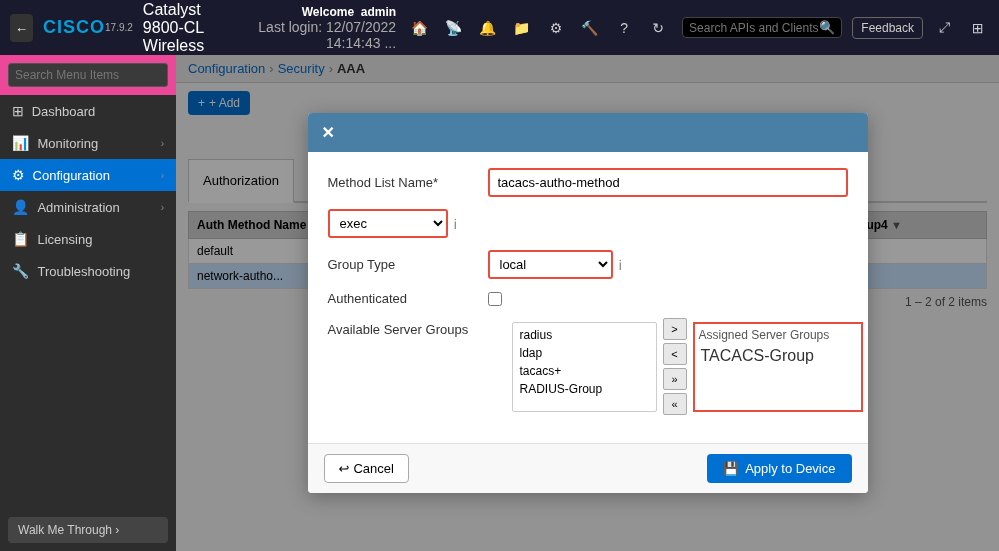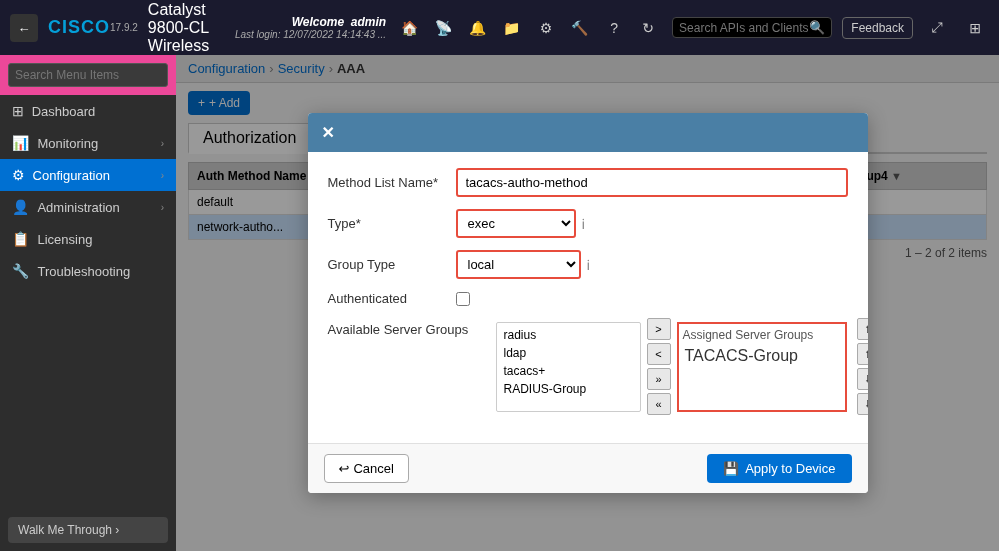--- a/index.html
+++ b/index.html
@@ -26,23 +26,23 @@
     }
     .cisco-logo .cisco-text { font-size: 18px; font-weight: bold; color: #049fd9; letter-spacing: 1px; }
     .cisco-logo .version { font-size: 10px; color: #aaa; }
     .navbar-title { color: white; font-size: 16px; font-weight: normal; flex: 1; }
     .navbar-icons { display: flex; align-items: center; gap: 6px; }
     .nav-icon-btn {
       background: none; border: none; color: #ccc; cursor: pointer;
       width: 28px; height: 28px; display: flex; align-items: center; justify-content: center;
       font-size: 14px;
     }
-    .welcome-text { color: #ccc; font-size: 12px; text-align: right; font-style: italic; }
+    .welcome-text { color: #ccc; font-size: 12px; text-align: right; }
     .welcome-text span { color: white; font-weight: bold; }
-    .welcome-text .lastlogin { font-size: 10px; color: #aaa; }
+    .welcome-text .lastlogin { font-size: 14px; color: #aaa; }
     .search-box {
       display: flex; align-items: center;
       background: #000000; border: 1px solid #444; border-radius: 4px;
       padding: 2px 6px; color: white;
     }
     .search-box input { background: none; border: none; color: white; outline: none; font-size: 12px; width: 130px; }
     .feedback-btn {
       background: none; border: 1px solid #666; border-radius: 4px;
       color: #ccc; cursor: pointer; padding: 3px 8px; font-size: 12px;
     }
@@ -106,22 +106,22 @@
       background: #d0d0d0; padding: 6px 8px; text-align: left;
       border: 1px solid #bbb; font-weight: bold;
     }
     .data-table td {
       background: white; padding: 5px 8px; border: 1px solid #ddd;
     }
     .data-table tr.highlighted td { background: #cce5ff; }
     .filter-icon { cursor: pointer; color: #555; font-size: 11px; }
     .tab-row { display: flex; border-bottom: 2px solid #ccc; margin-bottom: 8px; }
     .tab {
-      padding: 5px 14px; cursor: pointer; font-size: 16px; border: 1px solid #ccc;
-      background: #e8e8e8; margin-right: 2px; border-bottom: none;
+      padding: 13px 14px; cursor: pointer; font-size: 13px; border: 1px solid #ccc;
+      background: #e8e8e8; margin-right: 2px; border-bottom: none; margin-top: 36px;
     }
     .tab.active { background: white; border-bottom: 2px solid white; margin-bottom: -2px; }
 
     
     .modal-overlay {
       position: absolute; top: 0; left: 0; right: 0; bottom: 0;
       background: rgba(0,0,0,0.4); display: flex; align-items: center; justify-content: center;
       z-index: 100;
     }
     .modal {
@@ -134,41 +134,41 @@
       display: flex; align-items: center; justify-content: space-between;
       font-size: 14px; font-weight: bold;
     }
     .modal-close {
       background: none; border: none; color: white; cursor: pointer; font-size: 16px; font-weight: bold;
     }
     .modal-body { padding: 16px 20px; }
     .form-row {
       display: flex; align-items: center; margin-bottom: 12px;
     }
-    .form-label { width: 128px; font-size: 13px; color: #333; flex-shrink: 0; }
+    .form-label { width: 160px; font-size: 13px; color: #333; flex-shrink: 0; }
     .form-control-wrap { flex: 1; }
     .form-input {
       border: 2px solid #e74c3c; padding: 5px 8px; font-size: 13px;
       border-radius: 3px; width: 100%; outline: none;
     }
     .form-select-wrap { display: flex; align-items: center; gap: 6px; }
     .form-select {
       border: 2px solid #e74c3c; padding: 4px 6px; font-size: 13px;
       border-radius: 3px; background: white; cursor: pointer; outline: none;
       min-width: 120px;
     }
     .info-icon {
       color: #888; cursor: pointer; font-size: 14px;
     }
     .checkbox-wrap { display: flex; align-items: center; }
     .form-checkbox { width: 14px; height: 14px; cursor: pointer; }
 
     
     .server-groups-section {
-      display: flex; align-items: flex-start; gap: 8px; margin-bottom: 12px;
+      display: flex; align-items: flex-start; gap: 24px; margin-bottom: 12px;
     }
     .sg-label { width: 160px; font-size: 13px; color: #333; flex-shrink: 0; padding-top: 4px; }
     .sg-content { display: flex; align-items: center; gap: 6px; flex: 1; }
     .sg-list-wrap { }
     .sg-list {
       border: 1px solid #ccc; width: 145px; height: 90px; font-size: 12px;
       padding: 3px; background: white; overflow-y: auto; outline: none;
     }
     .sg-list option { padding: 2px 4px; }
     .sg-assigned-wrap {
@@ -347,21 +347,20 @@
         <div class="modal-body">
 
           <div class="form-row">
             <div class="form-label">Method List Name*</div>
             <div class="form-control-wrap">
               <input class="form-input" type="text" value="tacacs-autho-method" style="">
             </div>
           </div>
 
           <div class="form-row">
-            <div class="form-label">Type*</div>
             <div class="form-control-wrap">
               <div class="form-select-wrap">
                 <select class="form-select">
                   <option>exec</option>
                   <option>network</option>
                   <option>commands</option>
                 </select>
                 <span class="info-icon" title="Info">ℹ</span>
               </div>
             </div>

